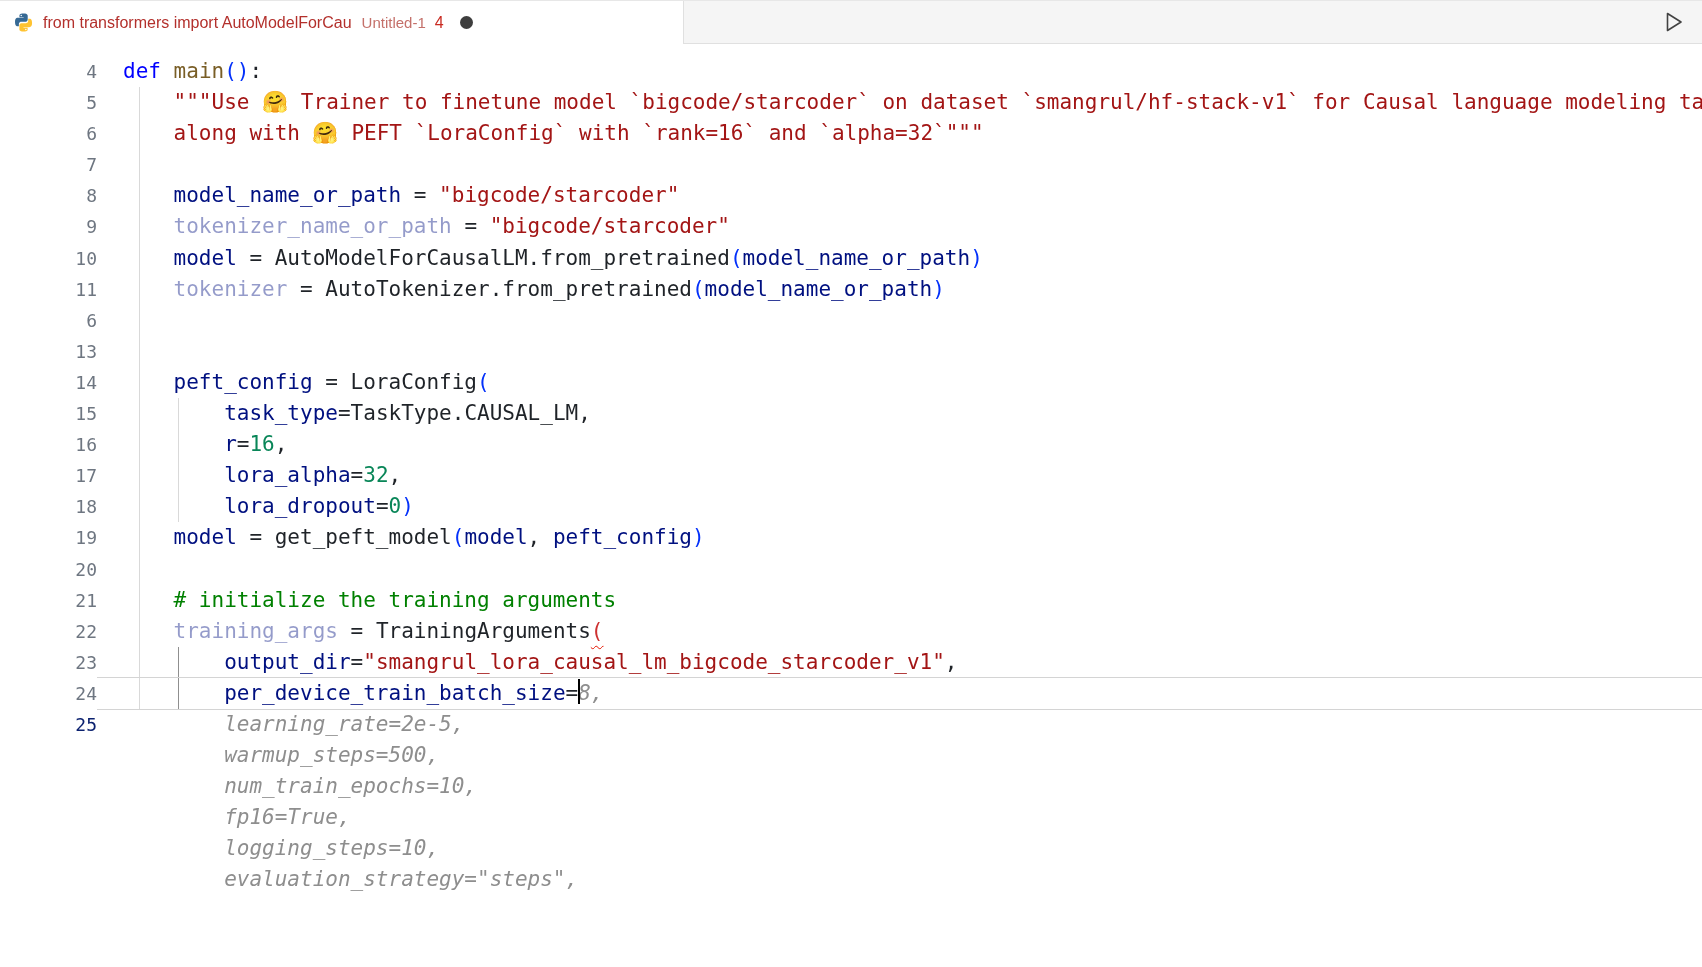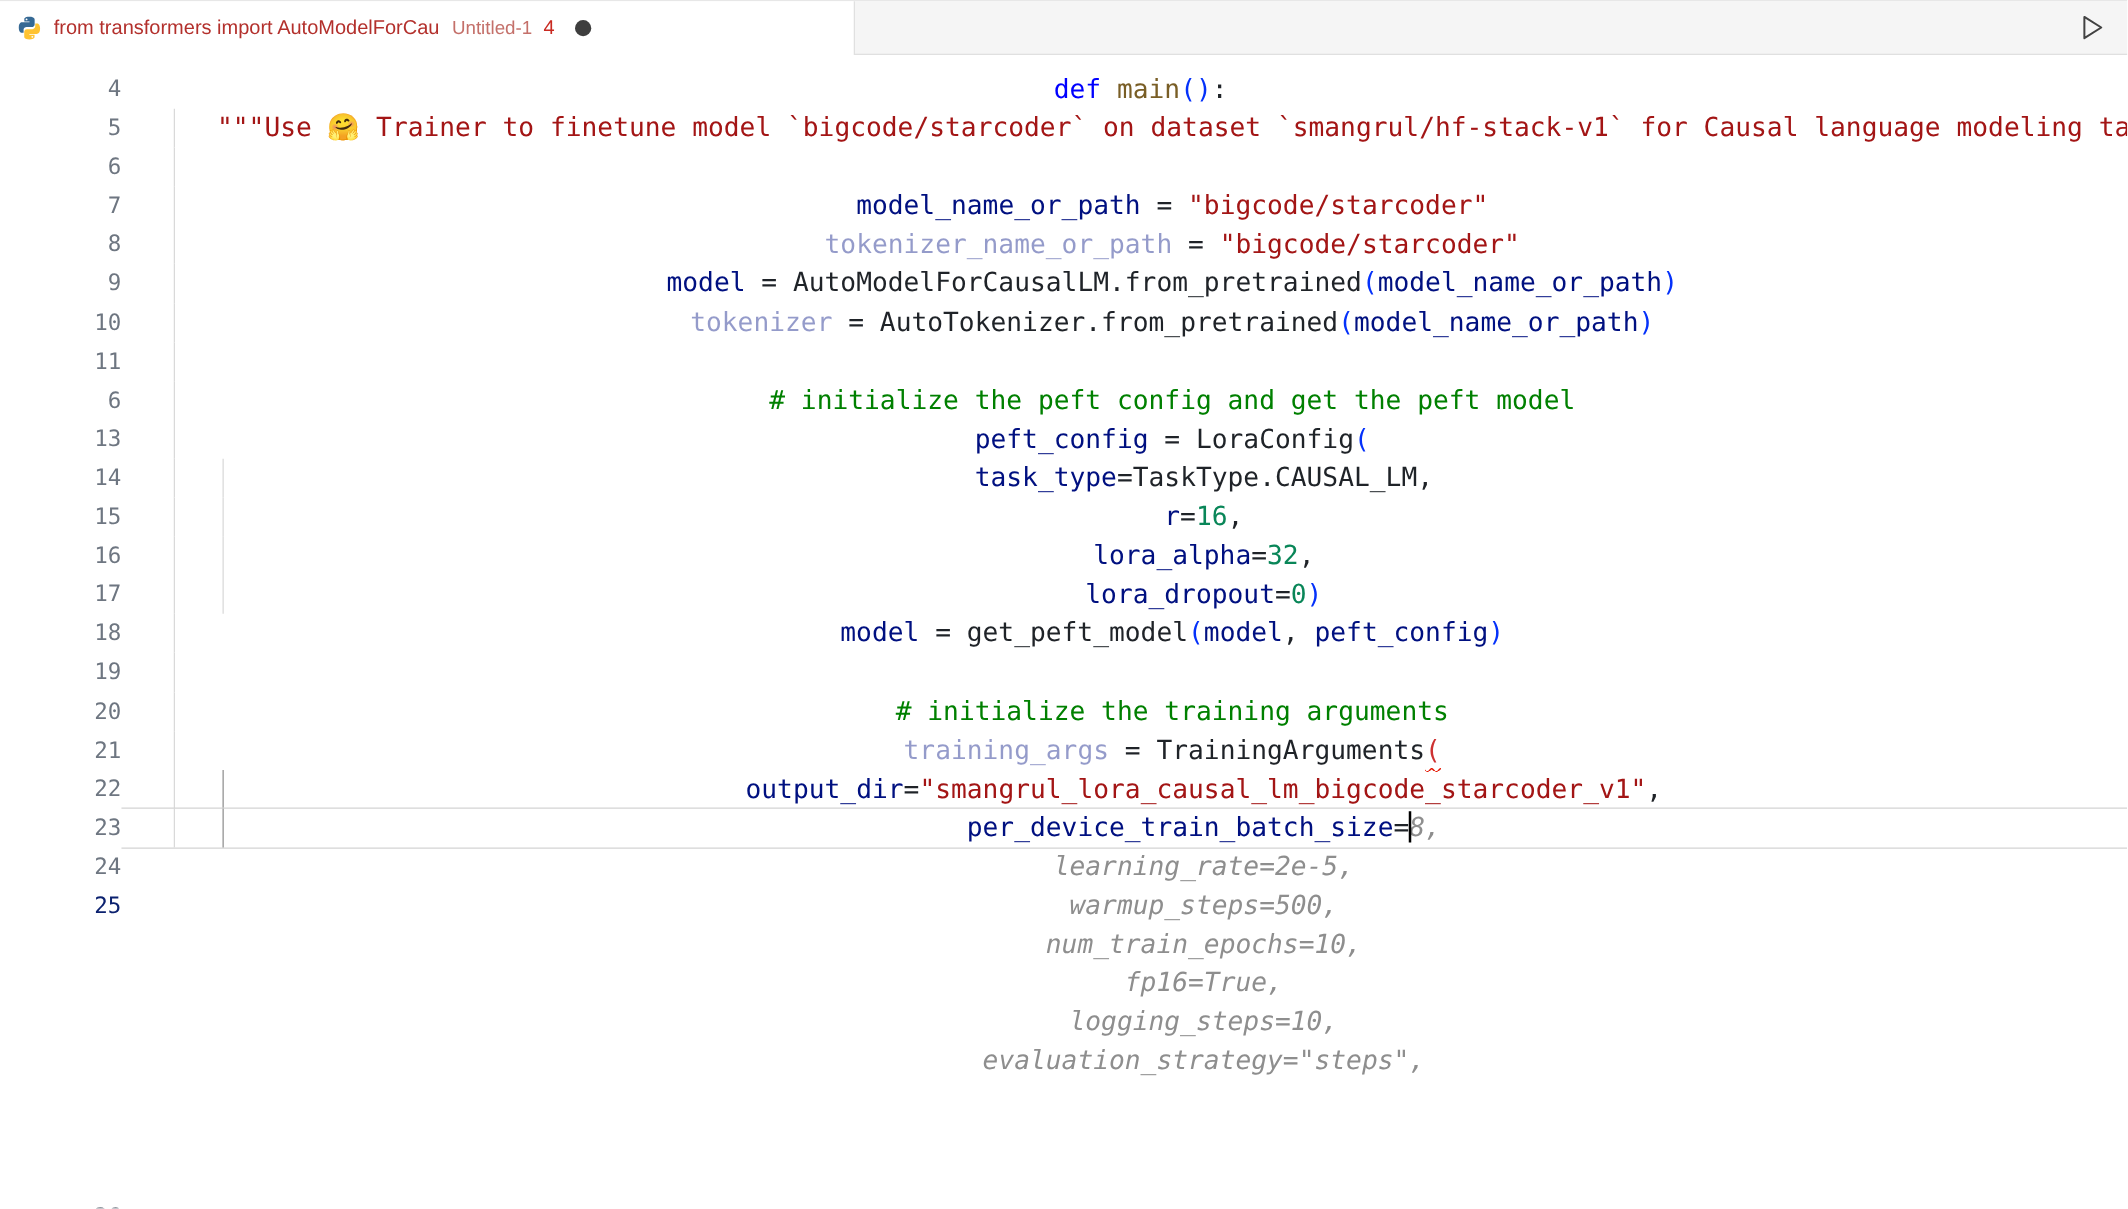--- a/index.html
+++ b/index.html
@@ -21,21 +21,21 @@
   .run-btn { width:26px; height:26px; display:flex; align-items:center; justify-content:center; cursor:pointer; }
 
   
   .editor { position:absolute; top:44px; left:0; right:0; bottom:0; display:flex; overflow:hidden; background:#fff; }
   .gutter { width:97px; flex:none; padding-top:12px; }
   .ln { height:31.1px; line-height:31.1px; text-align:right;
         font-family:"DejaVu Sans Mono", monospace; font-size:18px; color:#6e7681; }
   .ln.active { color:#0b216f;text-align:right; }
   .code { flex:1; padding-top:12px; padding-left:26px; overflow:hidden; }
   .row { height:31.1px; line-height:31.1px; white-space:pre; position:relative;
-         font-family:"DejaVu Sans Mono", monospace; font-size:21px;text-align:center; }
+         font-family:"DejaVu Sans Mono", monospace; font-size:21px; }
   .row.current::before { content:""; position:absolute; left:-26px; right:0; top:-1px; bottom:-1px;
          border-top:1px solid #d4d4d4; border-bottom:1px solid #d4d4d4; pointer-events:none; }
   .guide { position:absolute; top:0; bottom:0; width:1px; background:#d9d9d9; }
   .gd1  { left:16px; }
   .gd2  { left:55px; }
   .gd2a { left:55px; background:#8f8f8f; }
 
   
   .tk-kw  { color:#0000ff; }
   .tk-fn  { color:#795e26; }
@@ -105,27 +105,28 @@
         <div class="ln"></div>
         <div class="ln"></div>
         <div class="ln"></div>
         <div class="ln"></div>
         <div class="ln"></div>
         <div class="ln">26</div>
       </div>
     <div class="code" id="code">
         <div class="row"><span class="tk-kw">def</span><span class="tk-pln"> </span><span class="tk-fn">main</span><span class="tk-pb">()</span><span class="tk-pln">:</span></div>
         <div class="row"><i class="guide gd1"></i><span class="tk-pln">    </span><span class="tk-str">"""Use 🤗 Trainer to finetune model `bigcode/starcoder` on dataset `smangrul/hf-stack-v1` for Causal language modeling task</span></div>
+        <div class="row"><i class="guide gd1"></i><span class="tk-pln">    </span><span class="tk-str">along with 🤗 PEFT `LoraConfig` with `rank=16` and `alpha=32`"""</span></div>
         <div class="row"><i class="guide gd1"></i></div>
         <div class="row"><i class="guide gd1"></i><span class="tk-pln">    </span><span class="tk-var">model_name_or_path</span><span class="tk-pln"> = </span><span class="tk-str">"bigcode/starcoder"</span></div>
         <div class="row"><i class="guide gd1"></i><span class="tk-pln">    </span><span class="tk-dim">tokenizer_name_or_path</span><span class="tk-pln"> = </span><span class="tk-str">"bigcode/starcoder"</span></div>
         <div class="row"><i class="guide gd1"></i><span class="tk-pln">    </span><span class="tk-var">model</span><span class="tk-pln"> = AutoModelForCausalLM.from_pretrained</span><span class="tk-pb">(</span><span class="tk-var">model_name_or_path</span><span class="tk-pb">)</span></div>
         <div class="row"><i class="guide gd1"></i><span class="tk-pln">    </span><span class="tk-dim">tokenizer</span><span class="tk-pln"> = AutoTokenizer.from_pretrained</span><span class="tk-pb">(</span><span class="tk-var">model_name_or_path</span><span class="tk-pb">)</span></div>
         <div class="row"><i class="guide gd1"></i></div>
-        <div class="row"><i class="guide gd1"></i><span class="tk-pln">    </span><span class="tk-com"># initialize the peft config and get the peft model</span></div>
+        <div class="row"><i class="guide gd1"></i><span class="tk-pln">    </span></div>
         <div class="row"><i class="guide gd1"></i><span class="tk-pln">    </span><span class="tk-var">peft_config</span><span class="tk-pln"> = LoraConfig</span><span class="tk-pb">(</span></div>
         <div class="row"><i class="guide gd1"></i><i class="guide gd2"></i><span class="tk-pln">        </span><span class="tk-var">task_type</span><span class="tk-pln">=TaskType.CAUSAL_LM,</span></div>
         <div class="row"><i class="guide gd1"></i><i class="guide gd2"></i><span class="tk-pln">        </span><span class="tk-var">r</span><span class="tk-pln">=</span><span class="tk-num">16</span><span class="tk-pln">,</span></div>
         <div class="row"><i class="guide gd1"></i><i class="guide gd2"></i><span class="tk-pln">        </span><span class="tk-var">lora_alpha</span><span class="tk-pln">=</span><span class="tk-num">32</span><span class="tk-pln">,</span></div>
         <div class="row"><i class="guide gd1"></i><i class="guide gd2"></i><span class="tk-pln">        </span><span class="tk-var">lora_dropout</span><span class="tk-pln">=</span><span class="tk-num">0</span><span class="tk-pb">)</span></div>
         <div class="row"><i class="guide gd1"></i><span class="tk-pln">    </span><span class="tk-var">model</span><span class="tk-pln"> = get_peft_model</span><span class="tk-pb">(</span><span class="tk-var">model</span><span class="tk-pln">, </span><span class="tk-var">peft_config</span><span class="tk-pb">)</span></div>
         <div class="row"><i class="guide gd1"></i></div>
         <div class="row"><i class="guide gd1"></i><span class="tk-pln">    </span><span class="tk-com"># initialize the training arguments</span></div>
         <div class="row"><i class="guide gd1"></i><span class="tk-pln">    </span><span class="tk-dim">training_args</span><span class="tk-pln"> = TrainingArguments</span><span class="tk-pr">(</span></div>
         <div class="row"><i class="guide gd1"></i><i class="guide gd2a"></i><span class="tk-pln">        </span><span class="tk-var">output_dir</span><span class="tk-pln">=</span><span class="tk-str">"smangrul_lora_causal_lm_bigcode_starcoder_v1"</span><span class="tk-pln">,</span></div>

